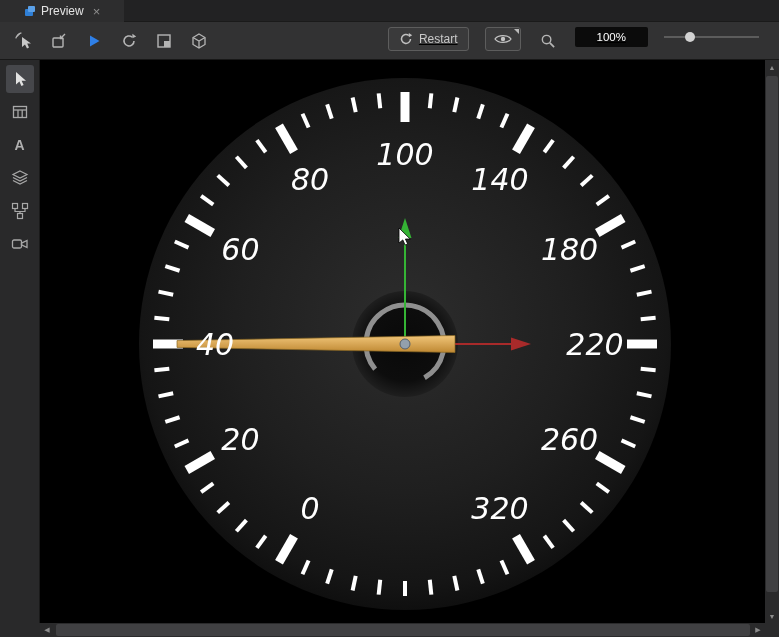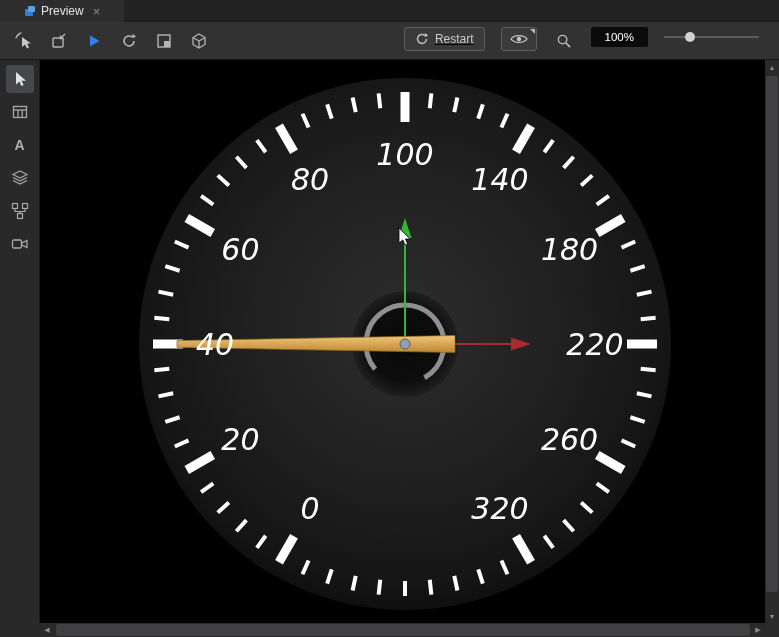--- a/index.html
+++ b/index.html
@@ -20,21 +20,21 @@
           align-items:center; justify-content:center; margin-right:7px; cursor:pointer; }
   .toolbar-right { margin-left:auto; display:flex; align-items:flex-start; gap:16px; margin-right:10px;text-decoration:underline; }
   .restart-btn { height:24px; display:flex; align-items:center; gap:6px; padding:0 10px;
                  background:#3a3a3b; border:1px solid #5d5d5d; border-radius:3px;
                  color:#c9c9c9; font-size:12px; cursor:pointer; }
   .eye-btn { position:relative; width:36px; height:24px; background:#3a3a3b; border:1px solid #5d5d5d;
              border-radius:3px; display:flex; align-items:center; justify-content:center; cursor:pointer; }
   .eye-corner { position:absolute; top:1px; right:1px; width:0; height:0;
                 border-top:5px solid #b9b9b9; border-left:5px solid transparent; }
   .zoom-field { min-width:40px; height:20px; background:#0b0b0b; color:#ffffff; font-size:11.5px;
-                display:flex; align-items:center; padding:0 14px; border-radius:2px; }
+                display:flex; align-items:center; padding:0 22px; border-radius:2px; }
   .slider { position:relative; width:95px; height:20px; }
   .slider-track { position:absolute; left:0; right:0; top:9px; height:2px; background:#5c5c5c; }
   .slider-thumb { position:absolute; top:5px; width:10px; height:10px; border-radius:50%; background:#d2d2d2; }
 
   
   .sidebar { position:absolute; left:0; top:60px; width:40px; height:563px; background:#29292a;
              display:flex; flex-direction:column; align-items:center; padding-top:5px; gap:5px;
              border-right:1px solid #1a1a1a; }
   .sbtn { width:28px; height:28px; border-radius:3px; background:transparent; border:none;
           display:flex; align-items:center; justify-content:center; cursor:pointer; }

